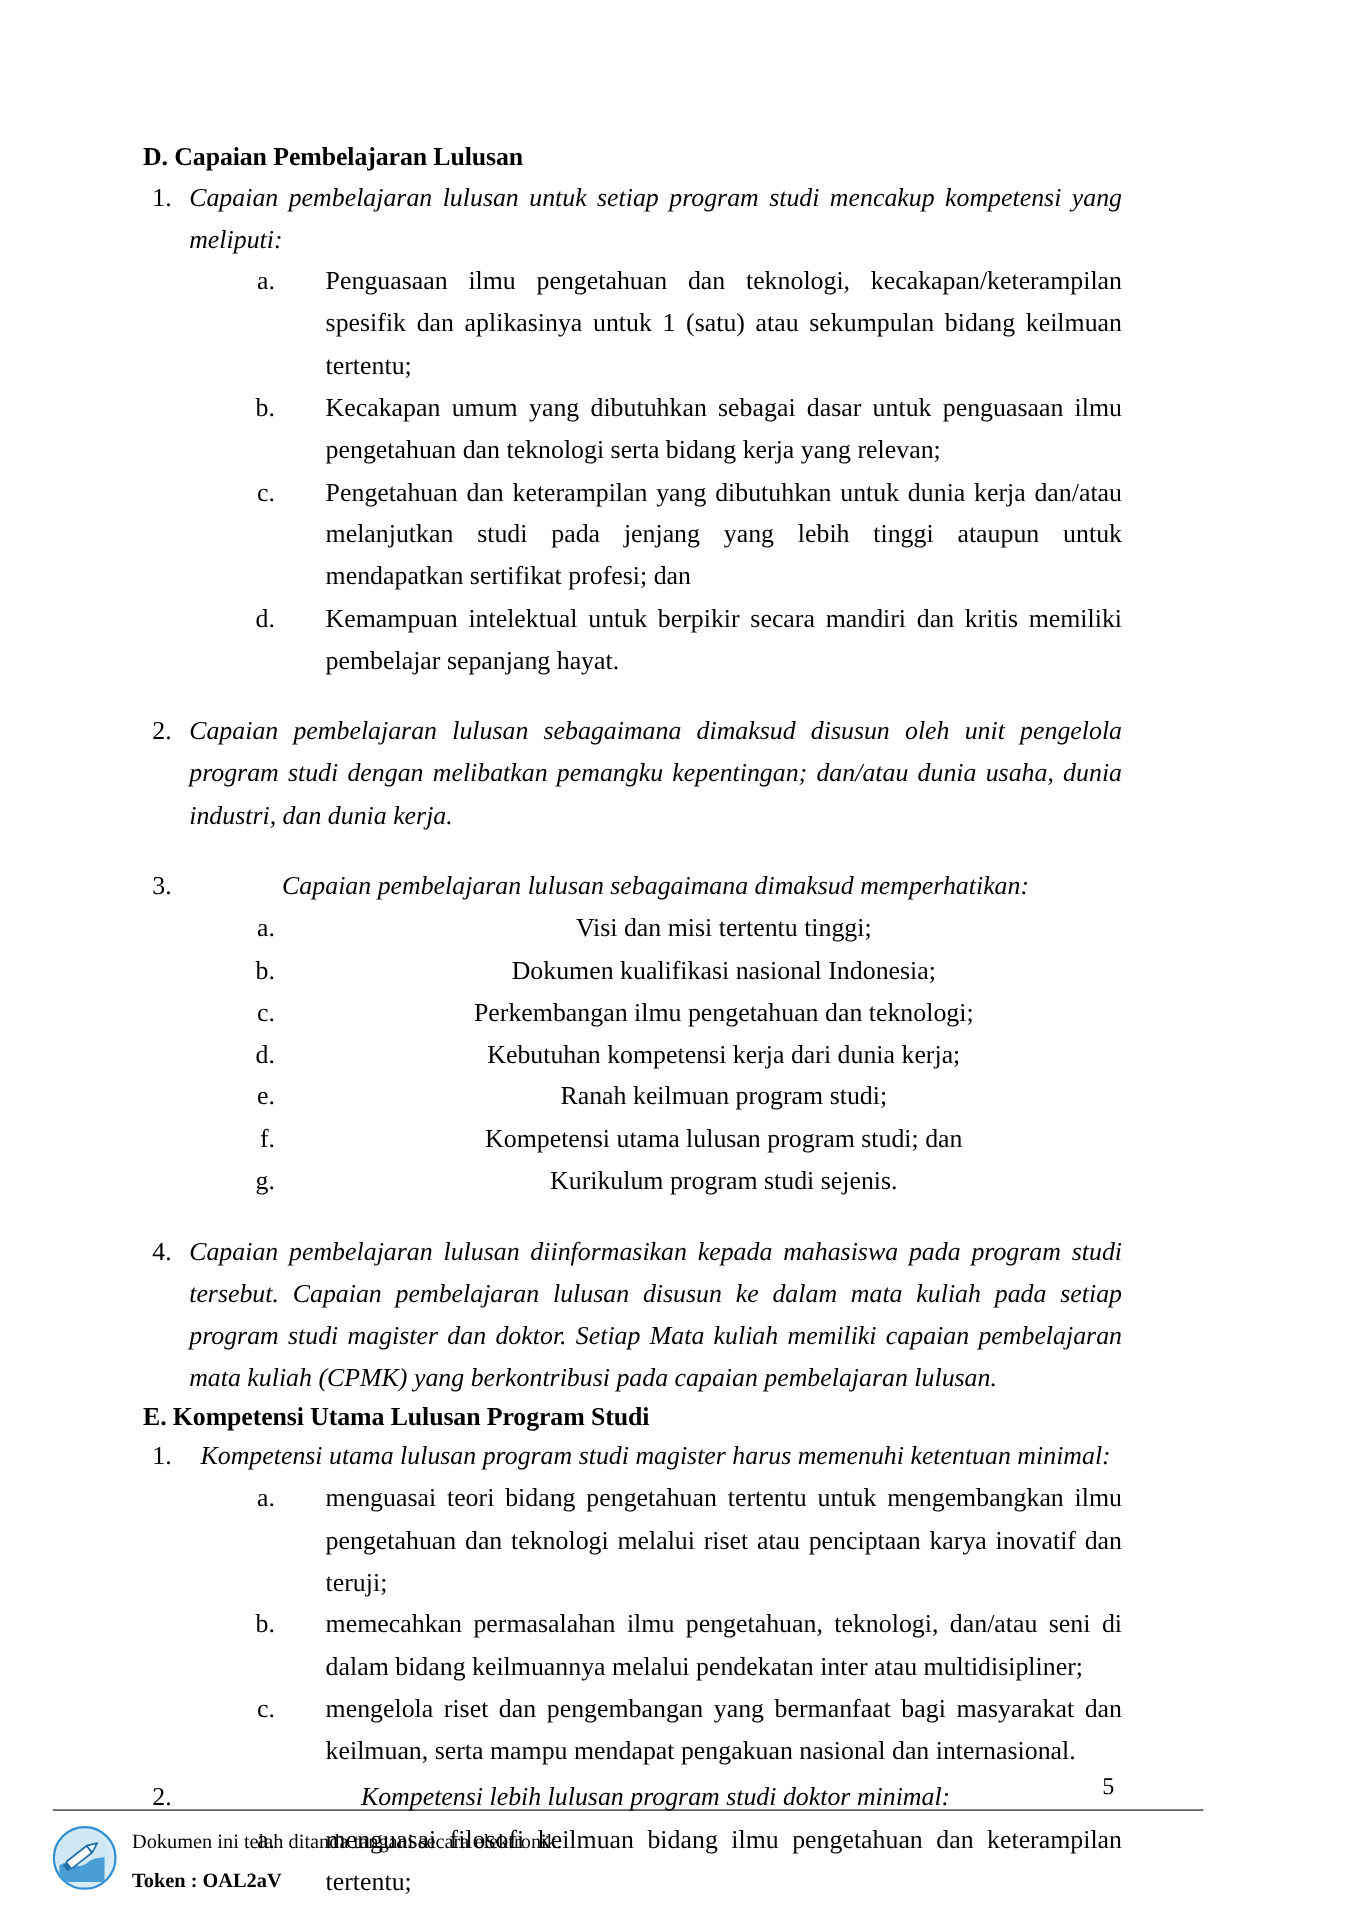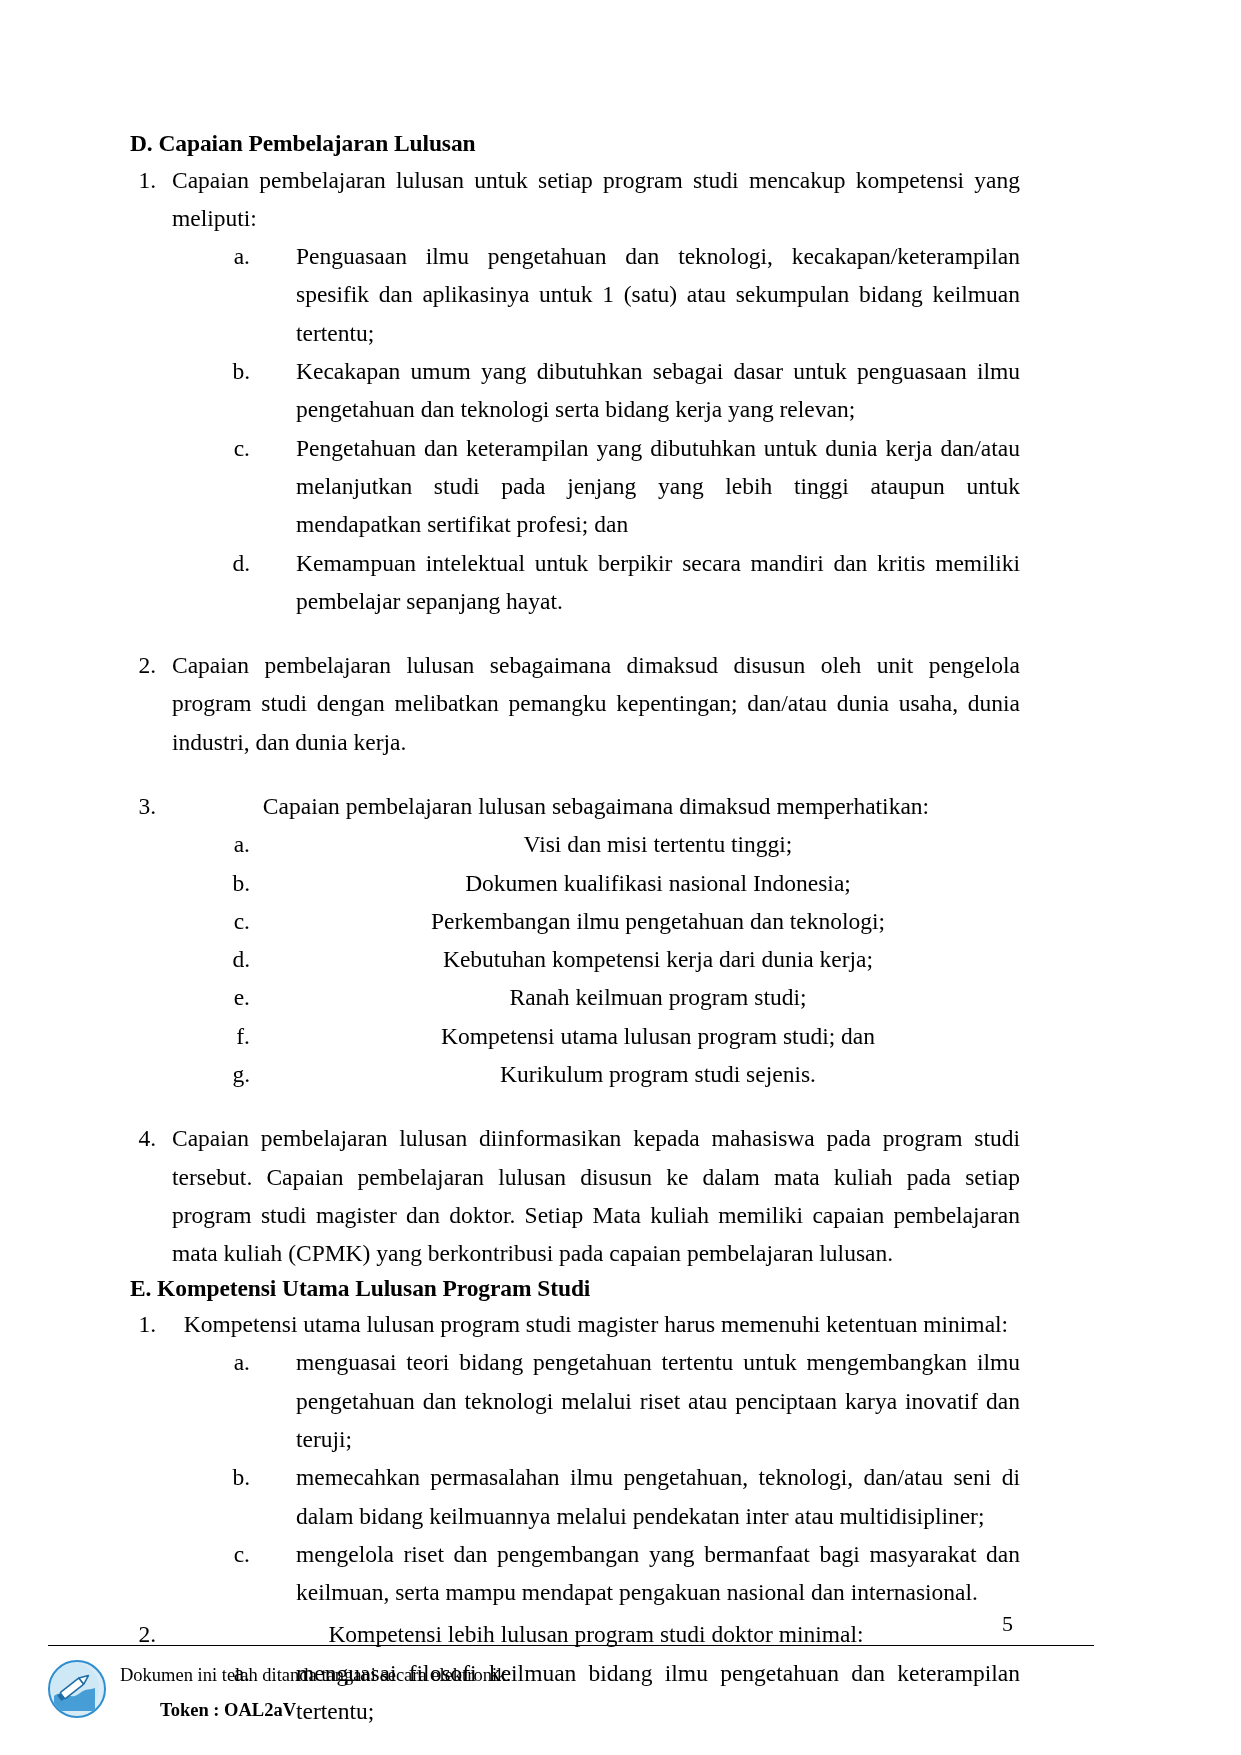--- a/index.html
+++ b/index.html
@@ -45,20 +45,21 @@
   }
   .lvl1 > .marker {
     width: 42px;
     min-width: 42px;
     text-align: right;
     padding-right: 16px;
     box-sizing: border-box;
   }
   .lvl1 > .body {
     flex: 1;
+    font-style: italic;
   }
   .lvl1.gap {
     margin-top: 26px;
   }
   .lvl1.gap-sm {
     margin-top: 4px;
   }
 
   
   .lvl2 {
@@ -127,21 +128,20 @@
     font-size: 18.5px;
     line-height: 1.5;
     color: #000000;
   }
   .footer-line2 {
     font-size: 18.5px;
     line-height: 1.5;
     font-weight: bold;
     color: #000000;
     margin-top: 7px;
-    margin-left: 40px;
   }
 </style>
 </head>
 <body>
 
 <div class="page">
 
   <div class="content">
 
     <div class="sec-heading">D. Capaian Pembelajaran Lulusan</div>

